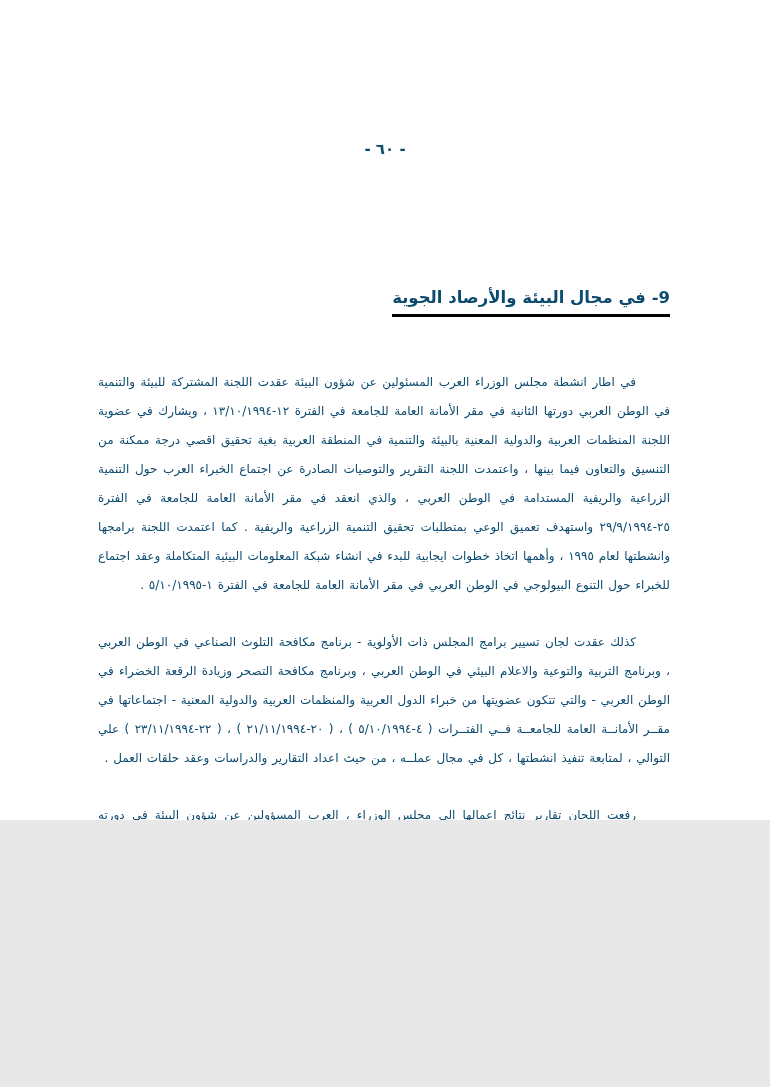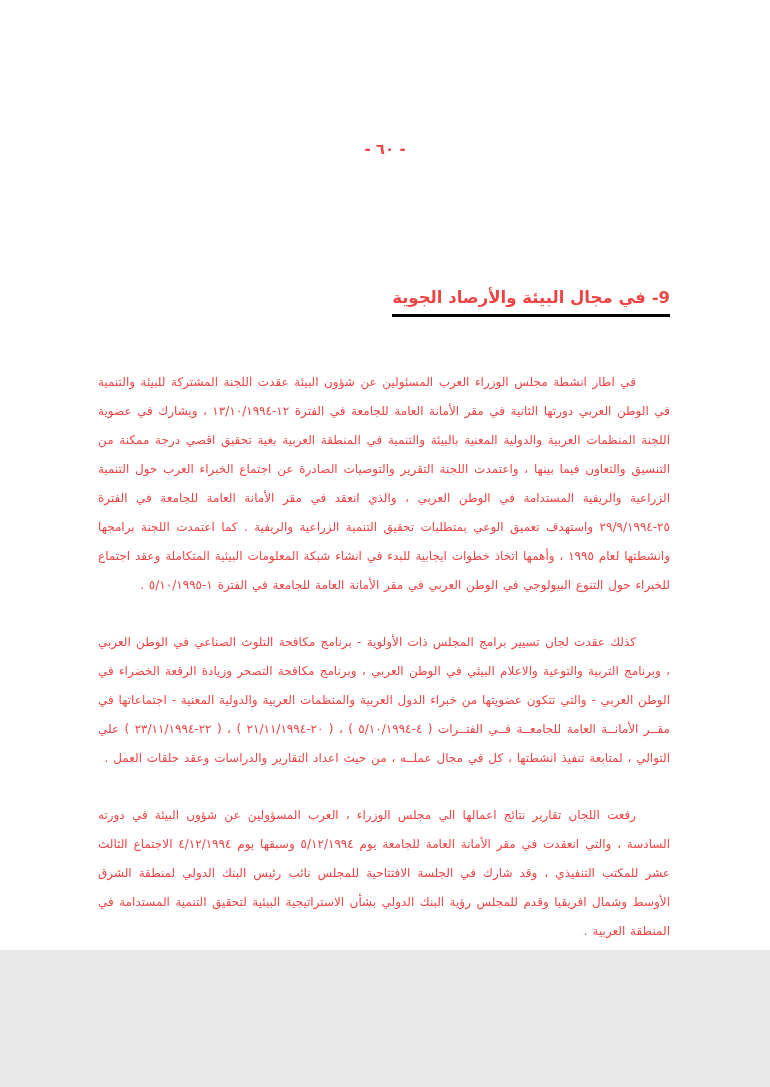--- a/index.html
+++ b/index.html
@@ -4,24 +4,24 @@
 <style>
   html, body {
     margin: 0;
     padding: 0;
     background: #e8e8e8;
     font-family: "DejaVu Sans", sans-serif;
   }
   .page {
     position: relative;
     width: 770px;
-    height: 950px;
+    height: 820px;
     margin: 0 auto;
     background: #ffffff;
-    color: #ef4444;
+    color: #0c4a6e;
     direction: rtl;
     overflow: hidden;
   }
   .page-number {
     position: absolute;
     top: 140px;
     left: 0;
     right: 0;
     text-align: center;
     font-size: 15px;

